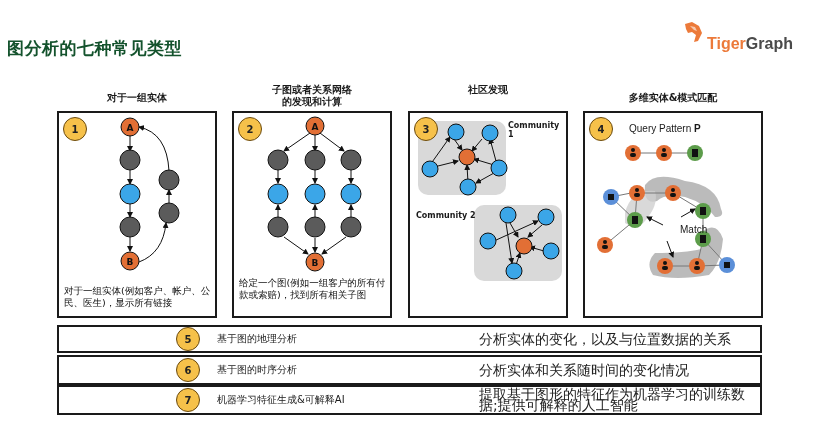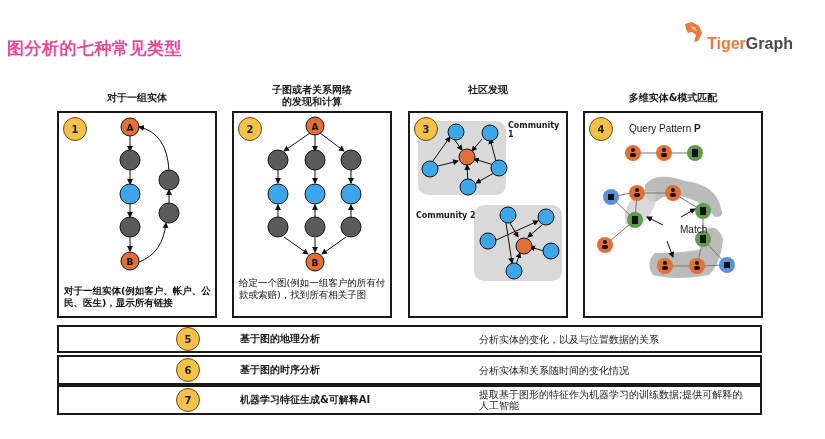--- a/index.html
+++ b/index.html
@@ -1,32 +1,32 @@
 <!DOCTYPE html>
 <html><head>
 <meta charset="utf-8">
 <style>
   * { box-sizing: border-box; margin: 0; padding: 0; }
   body { width: 825px; height: 439px; background: #ffffff; position: relative; overflow: hidden;
          font-family: "DejaVu Sans", "Liberation Sans", sans-serif; color: #1a1a1a; }
-  .page-title { position: absolute; left: 7px; top: 37px; font-size: 17px; font-weight: bold; color: #ec4899; letter-spacing: 0.5px; }
+  .page-title { position: absolute; left: 7px; top: 37px; font-size: 17px; font-weight: bold; color: #14532d; letter-spacing: 0.5px; }
   .logo { position: absolute; left: 683px; top: 11px; display: flex; align-items: center; gap: 4px; }
   .logo-text { font-family: "Liberation Sans", sans-serif; font-size: 16px; font-weight: bold; margin-top: 24px; }
   .logo-text .tiger { color: #ec7a3a; }
   .logo-text .graph { color: #4a4a4a; }
   .col-title { position: absolute; top: 90px; font-size: 10px; font-weight: bold; text-align: center; line-height: 12px; }
   .card { position: absolute; top: 111px; height: 207px; border: 2px solid #1a1a1a; background: #fff; }
   .card svg { position: absolute; left: 0; top: 0; }
   .badge { position: absolute; width: 24px; height: 24px; border-radius: 50%; background: #f6c14a; border: 1.5px solid #6a4a10;
            font-size: 10px; font-weight: bold; display: flex; align-items: center; justify-content: center; color: #222; }
   .card-desc { position: absolute; left: 5px; right: 4px; font-size: 9.5px; line-height: 12px; color: #111; }
   .row { position: absolute; left: 57px; width: 705px; border: 2px solid #1a1a1a; background: #fff; }
   .row .badge { top: 50%; margin-top: -12px; left: 117px; }
-  .row-title { position: absolute; left: 158px; top: 50%; transform: translateY(-50%); font-size: 10px; font-weight: bold; margin-left: 23px; }
-  .row-desc { position: absolute; left: 420px; top: 50%; transform: translateY(-50%); font-size: 10px; line-height: 11px; width: 270px; color: #222; }
+  .row-title { position: absolute; left: 158px; top: 50%; transform: translateY(-50%); font-size: 10px; font-weight: normal; }
+  .row-desc { position: absolute; left: 420px; top: 50%; transform: translateY(-50%); font-size: 14px; line-height: 11px; width: 270px; color: #222; }
 </style>
 </head>
 <body>
 
 <div class="page-title">图分析的七种常见类型</div>
 
 <div class="logo">
   <svg width="20" height="22" viewBox="0 0 20 22">
     <path d="M2 3 L9 1 L16 5 L19 12 L15 20 L11 21 L13 14 L9 11 L5 12 L3 8 Z" fill="#ec7a3a"></path>
     <path d="M7 5 L12 6 L14 10 L11 9 Z" fill="#fff" opacity="0.6"></path>
@@ -60,21 +60,21 @@
     <circle cx="71" cy="14" r="9" fill="#e26f35" stroke="#111"></circle>
     <text x="71" y="18" font-size="9" font-weight="bold" text-anchor="middle" fill="#111">A</text>
     <circle cx="71" cy="47" r="10" fill="#5b5b5b" stroke="#111"></circle>
     <circle cx="71" cy="81" r="10" fill="#3ba6e8" stroke="#111"></circle>
     <circle cx="71" cy="114" r="10" fill="#5b5b5b" stroke="#111"></circle>
     <circle cx="71" cy="148" r="9" fill="#e26f35" stroke="#111"></circle>
     <text x="71" y="152" font-size="9" font-weight="bold" text-anchor="middle" fill="#111">B</text>
     <circle cx="110" cy="67" r="10" fill="#5b5b5b" stroke="#111"></circle>
     <circle cx="110" cy="100" r="10" fill="#5b5b5b" stroke="#111"></circle>
   </svg>
-  <div class="card-desc" style="top:172px;font-weight:bold;">对于一组实体(例如客户、帐户、公民、医生)，显示所有链接</div>
+  <div class="card-desc" style="top:172px;">对于一组实体(例如客户、帐户、公民、医生)，显示所有链接</div>
 </div>
 
 <div class="card" style="left:232px;width:160px;">
   <div class="badge" style="left:4px;top:4px;">2</div>
   <svg width="156" height="203">
     <defs>
         <marker id="ar2" markerWidth="6" markerHeight="6" refX="5" refY="3" orient="auto">
           <path d="M0,0 L6,3 L0,6 Z" fill="#111"></path>
         </marker>
       </defs>

